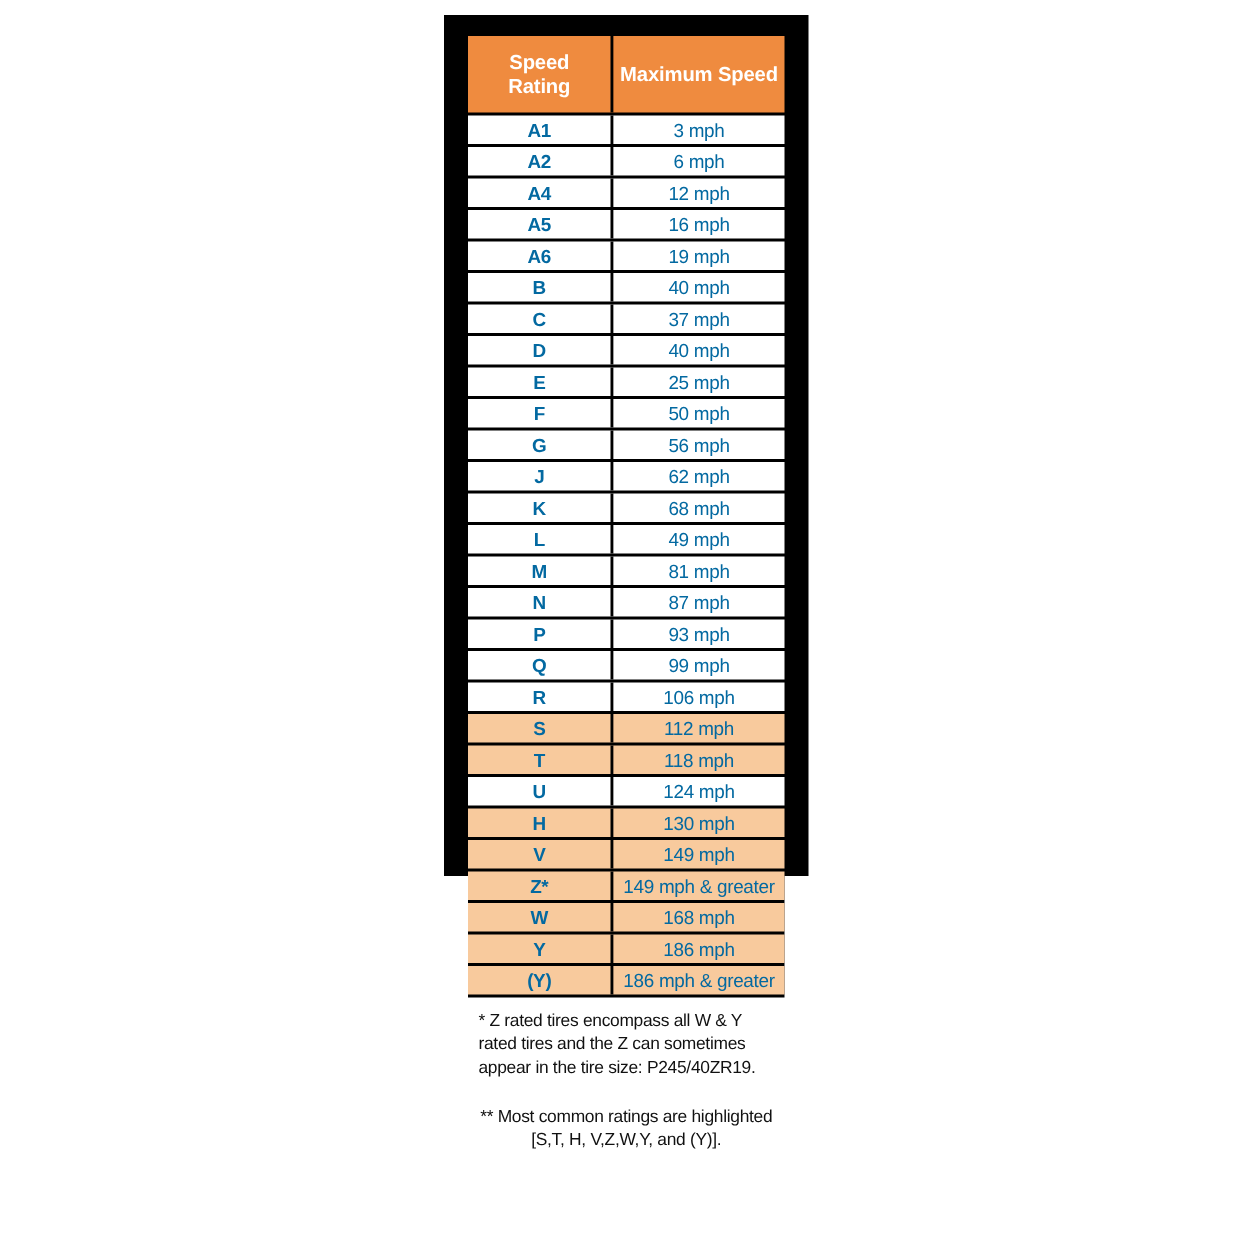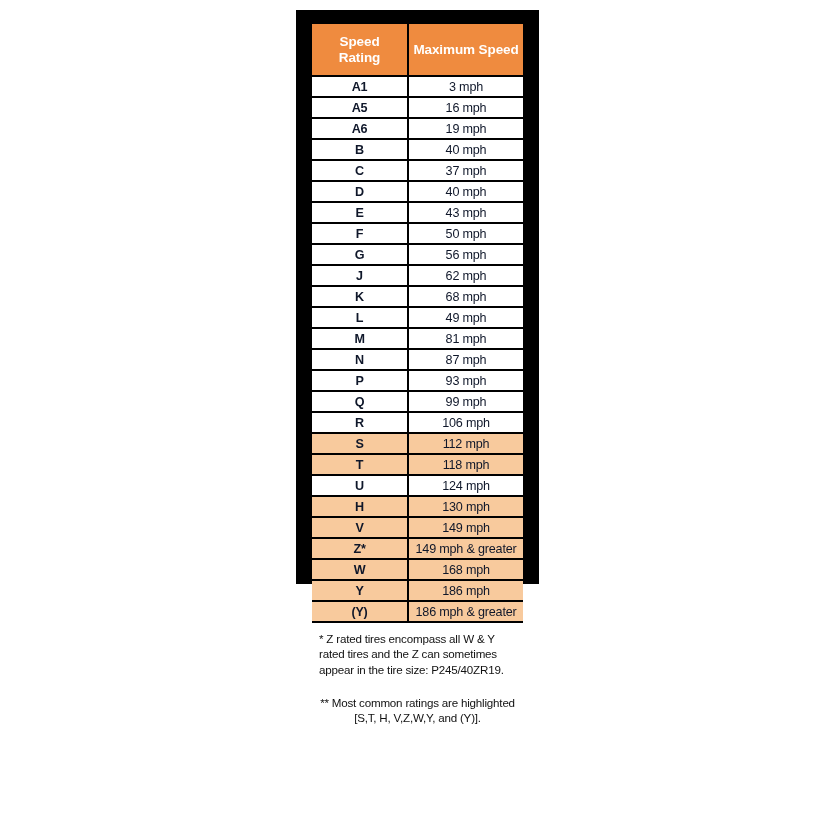--- a/index.html
+++ b/index.html
@@ -49,21 +49,21 @@
     line-height: 1.15;
     padding: 10px 2px;
     text-align: center;
     vertical-align: middle;
     letter-spacing: -0.1px;
   }
   thead th.th-rating { border-right: 2px solid #000000; }
 
   tbody td {
     background: #ffffff;
-    color: #0f172a;
+    color: #0369a1;
     font-size: 12.6px;
     text-align: center;
     vertical-align: middle;
     height: 19px;
     padding: 0 2px;
     letter-spacing: -0.2px;
   }
   tbody td.rating {
     font-weight: bold;
     border-right: 2px solid #000000;
@@ -105,20 +105,28 @@
             </th>
             <th class="th-speed">Maximum Speed</th>
           </tr>
         </thead>
         <tbody id="tbody">
             <tr class="">
               <td class="rating">A1</td>
               <td class="speed">3 mph</td>
             </tr>
             <tr class="">
+              <td class="rating">A2</td>
+              <td class="speed">6 mph</td>
+            </tr>
+            <tr class="">
+              <td class="rating">A4</td>
+              <td class="speed">12 mph</td>
+            </tr>
+            <tr class="">
               <td class="rating">A5</td>
               <td class="speed">16 mph</td>
             </tr>
             <tr class="">
               <td class="rating">A6</td>
               <td class="speed">19 mph</td>
             </tr>
             <tr class="">
               <td class="rating">B</td>
               <td class="speed">40 mph</td>
@@ -126,21 +134,21 @@
             <tr class="">
               <td class="rating">C</td>
               <td class="speed">37 mph</td>
             </tr>
             <tr class="">
               <td class="rating">D</td>
               <td class="speed">40 mph</td>
             </tr>
             <tr class="">
               <td class="rating">E</td>
-              <td class="speed">43 mph</td>
+              <td class="speed">25 mph</td>
             </tr>
             <tr class="">
               <td class="rating">F</td>
               <td class="speed">50 mph</td>
             </tr>
             <tr class="">
               <td class="rating">G</td>
               <td class="speed">56 mph</td>
             </tr>
             <tr class="">

